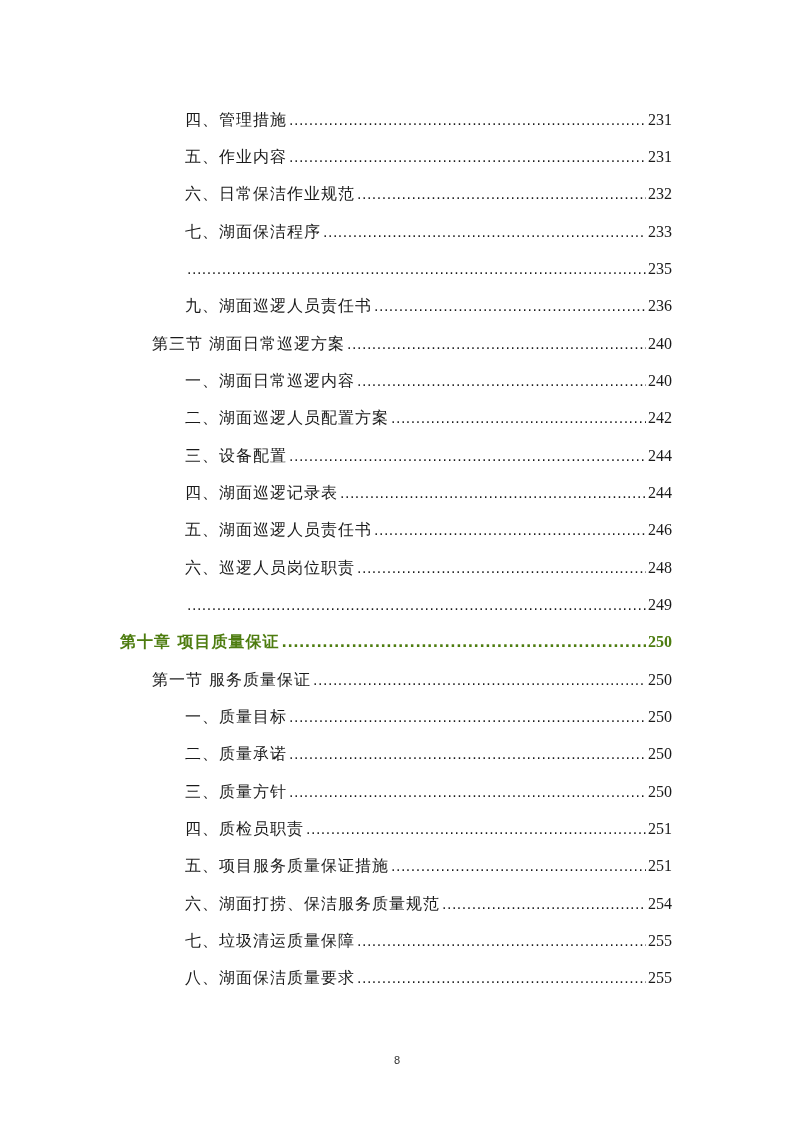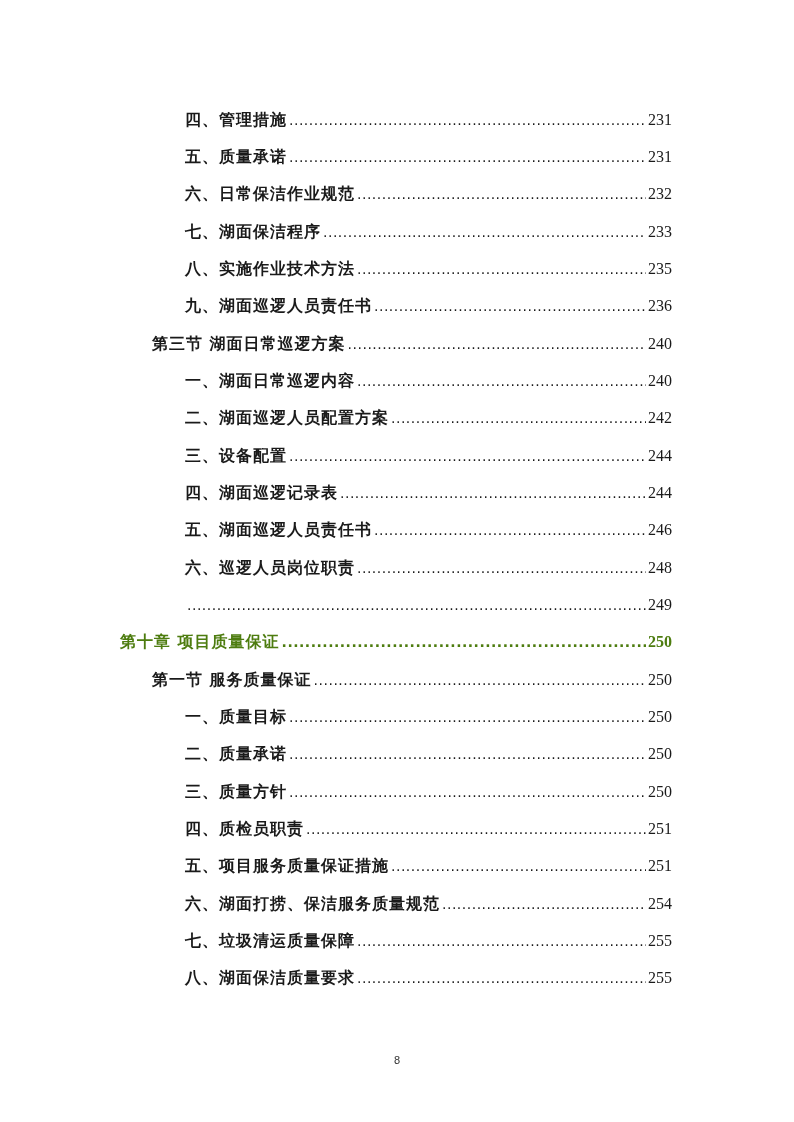--- a/index.html
+++ b/index.html
@@ -4,54 +4,53 @@
 <style>
   html, body { margin: 0; padding: 0; background: #ffffff; }
   body { width: 794px; height: 1122px; position: relative; overflow: hidden;
          font-family: "DejaVu Sans", "Liberation Sans", sans-serif; color: #1a1a1a; }
   .toc { position: absolute; left: 0; top: 0; width: 794px; }
   .row { position: absolute; right: 122px; height: 24px; display: flex; align-items: flex-end;
          font-size: 16px; line-height: 24px; white-space: nowrap; }
   .row.l1 { left: 120px; font-weight: bold; color: #4d7c0f; }
   .row.l2 { left: 152px; }
   .row.l3 { left: 185px; }
-  .row .title { flex: 0 0 auto; letter-spacing: 1px; font-weight: bold; }
+  .row .title { flex: 0 0 auto; letter-spacing: 1px; }
   .row .dots { flex: 1 1 auto; overflow: hidden; margin: 0 2px; position: relative; height: 24px; }
   .row .dots::before { content: "................................................................................................................................................................................................................................"; position: absolute; left: 0; bottom: 0; letter-spacing: 0.5px; font-size: 14px; }
   .row.l1 .dots::before { font-weight: bold; }
   .row .page { flex: 0 0 auto; font-family: Liberation Serif, serif; font-size: 16px; }
   .page-number { position: absolute; top: 1054px; left: 0; width: 794px; text-align: center;
                  font-size: 11px; font-family: "Liberation Sans", sans-serif; color: #333; }
 </style>
 </head>
 <body>
 
 <div class="toc">
   <div class="row l3" style="top:108px">
       <span class="title">四、管理措施</span>
       <span class="dots"></span>
       <span class="page">231</span>
     </div>
   <div class="row l3" style="top:145px">
-      <span class="title">五、质量承诺</span>
+      <span class="title">五、作业内容</span>
       <span class="dots"></span>
       <span class="page">231</span>
     </div>
   <div class="row l3" style="top:182px">
       <span class="title">六、日常保洁作业规范</span>
       <span class="dots"></span>
       <span class="page">232</span>
     </div>
   <div class="row l3" style="top:220px">
       <span class="title">七、湖面保洁程序</span>
       <span class="dots"></span>
       <span class="page">233</span>
     </div>
   <div class="row l3" style="top:257px">
-      <span class="title">八、实施作业技术方法</span>
       <span class="dots"></span>
       <span class="page">235</span>
     </div>
   <div class="row l3" style="top:294px">
       <span class="title">九、湖面巡逻人员责任书</span>
       <span class="dots"></span>
       <span class="page">236</span>
     </div>
   <div class="row l2" style="top:332px">
       <span class="title">第三节  湖面日常巡逻方案</span>

